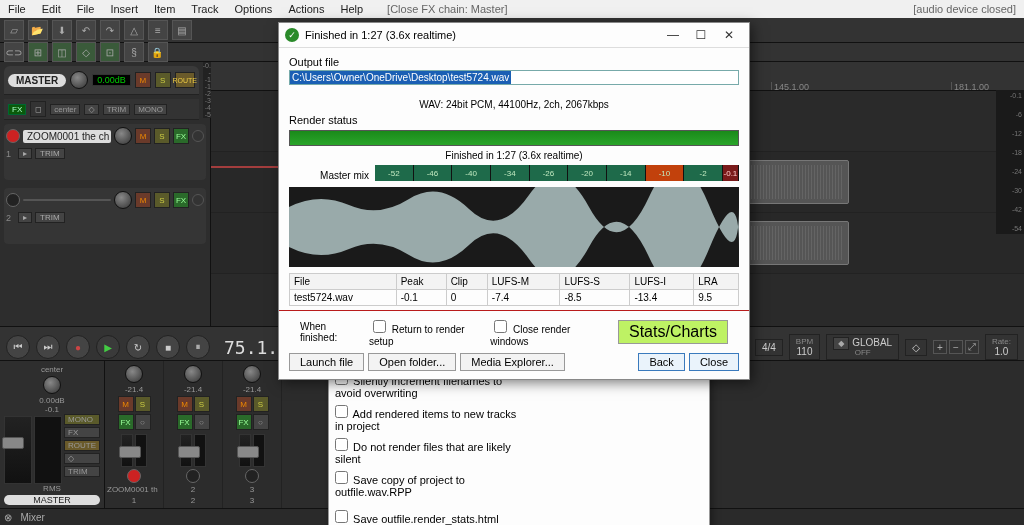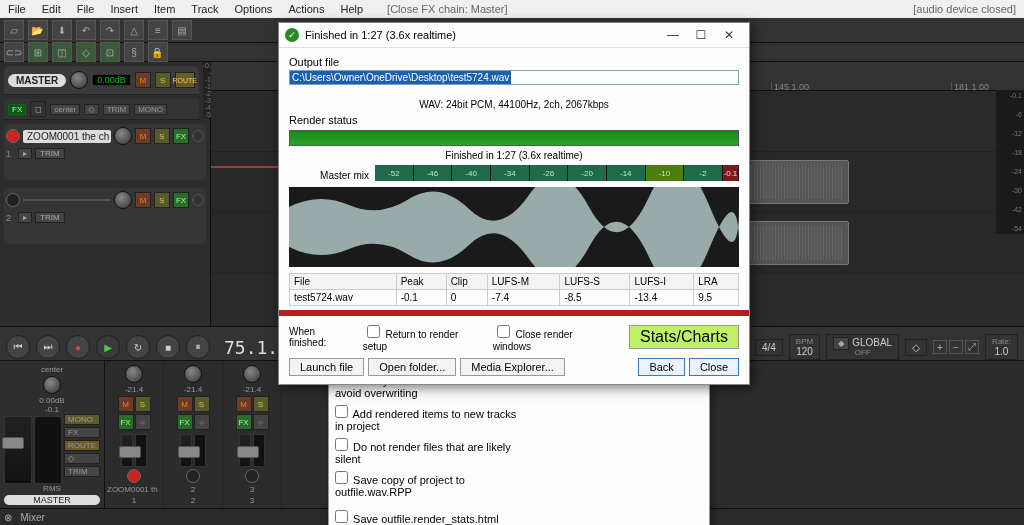--- a/index.html
+++ b/index.html
@@ -79,21 +79,21 @@
 .rdlg .center{text-align:center;font-size:10px;margin-top:4px}
 .rdlg .mm-row{display:flex;align-items:flex-end;margin-top:4px;font-size:10px}
 .rdlg .mm-lbl{width:80px;text-align:right;padding-right:6px}
 .rdlg .mm-meter{flex:1;height:16px;display:flex}
 .rdlg .mm-seg{flex:1;border-right:1px solid #111;display:flex;align-items:center;justify-content:center;color:#bfe8bf;font-size:8px}
 .rdlg .wave{height:80px;background:#222;margin-top:6px;position:relative;overflow:hidden}
 .rdlg .wave svg{width:100%;height:100%}
 .rdlg table{width:100%;border-collapse:collapse;font-size:10px;margin-top:6px}
 .rdlg th,.rdlg td{border:1px solid #ccc;padding:2px 4px;text-align:left}
 .rdlg th{background:#f3f3f3;font-weight:normal}
-.rdlg .foot{display:flex;align-items:center;gap:8px;padding:6px 10px;border-top:6px solid #b91c1c;font-size:10px}
+.rdlg .foot{display:flex;align-items:center;gap:8px;padding:6px 21px;border-top:1px solid #b91c1c;font-size:10px}
 .rdlg .foot .btn{background:#bef264;border:1px solid #999;padding:2px 10px;font-size:16px}
 .rdlg .foot2{display:flex;align-items:center;gap:4px;padding:0 10px 8px}
 .rdlg .foot2 .btn{background:#f3f3f3;border:1px solid #999;padding:2px 10px;font-size:11px}
 .rdlg .foot2 .spacer{flex:1}
 .rdlg .foot2 .btn.prim{border:1px solid #3a7abd;background:#eaf3fb}
 
 .rbox{background:#333;border:1px solid #222;padding:2px 6px;font-size:10px;color:#ccc;text-align:center}
 .rbox .sm{font-size:8px;color:#888}
 .gicon{background:#444;color:#aaa;font-size:8px;padding:1px 4px;border:1px solid #222}
 .plus-minus{display:flex;gap:2px}
@@ -243,21 +243,21 @@
   <div class="tb">↻</div>
   <div class="tb">■</div>
   <div class="tb">⏸</div>
   <span class="big-time">75.1.00 / 2:28</span>
   <div style="flex:1"></div>
   <div class="tsel">6.00.00</div>
   <div class="tsel">6.00.00</div>
   <div class="rbox">4/4</div>
   <div class="rbox">
       <div class="sm">BPM</div>
-      <div>120</div>
+      <div>110</div>
     </div>
   <div class="rbox"><span class="gicon">◆</span> <span>GLOBAL</span><div class="sm">OFF</div></div>
   <div class="rbox">◇</div>
   <div class="plus-minus">
     <div class="pm">+</div>
     <div class="pm">−</div>
     <div class="pm">⤢</div>
   </div>
   <div class="rbox">
       <div class="sm">Rate:</div>
@@ -395,21 +395,21 @@
     <div class="mm-row">
       <div class="mm-lbl">Master mix</div>
       <div class="mm-meter">
         <div class="mm-seg" style="background:#1e6a4a">-52</div>
         <div class="mm-seg" style="background:#1e6a4a">-46</div>
         <div class="mm-seg" style="background:#1e6a4a">-40</div>
         <div class="mm-seg" style="background:#1e6a4a">-34</div>
         <div class="mm-seg" style="background:#1e6a4a">-26</div>
         <div class="mm-seg" style="background:#1e6a4a">-20</div>
         <div class="mm-seg" style="background:#1e6a4a">-14</div>
-        <div class="mm-seg" style="background:#4d7c0f">-10</div>
+        <div class="mm-seg" style="background:#c2410c">-10</div>
         <div class="mm-seg" style="background:#1e6a4a">-2</div>
         <div class="mm-seg" style="background:#7a1a1a;color:#fcc;flex:0.4">-0.1</div>
       </div>
     </div>
 
     <div class="wave">
       <svg viewBox="0 0 450 80" preserveAspectRatio="none">
         <rect width="450" height="80" fill="#1a1a1a"></rect>
         <g fill="#9aa">
           <path d="M0 20 Q30 5 60 18 T120 12 T180 22 T240 8 T300 20 T360 10 T420 18 T450 20 L450 40 L0 40 Z"></path>

